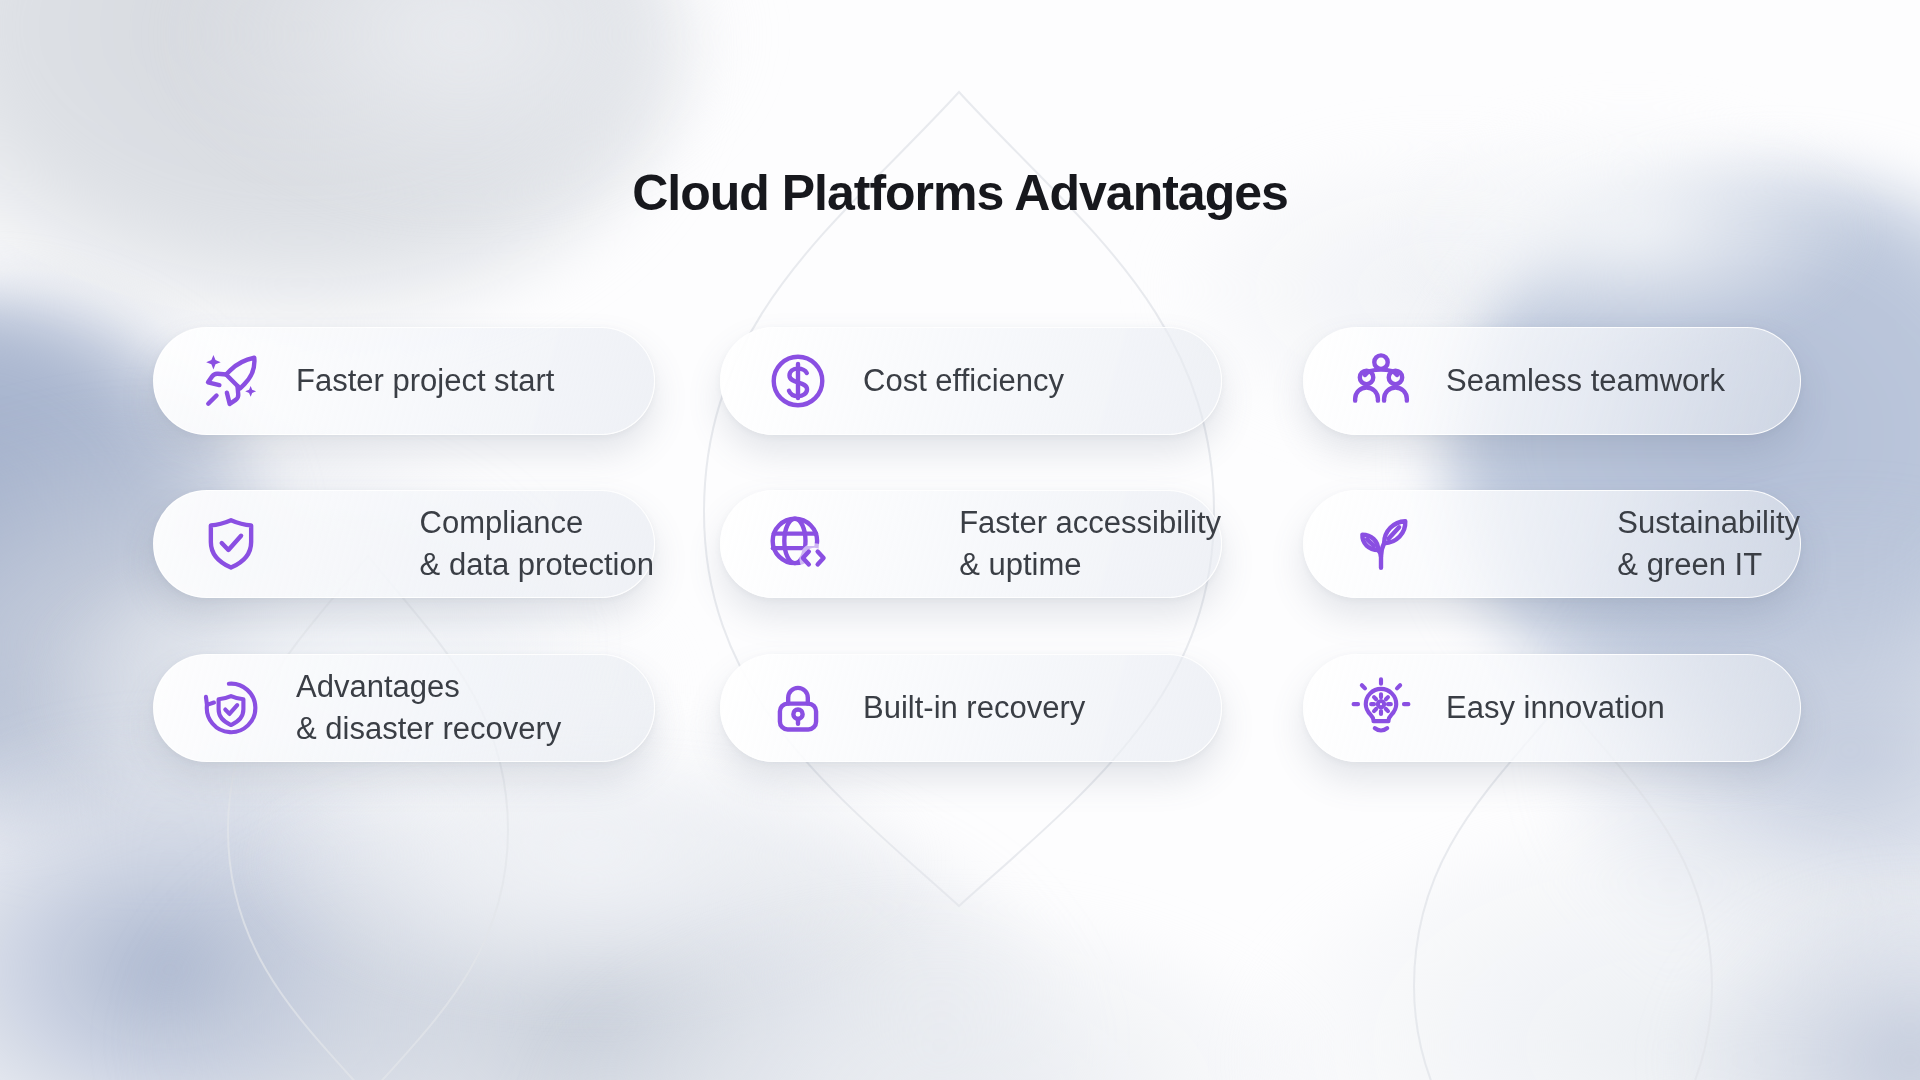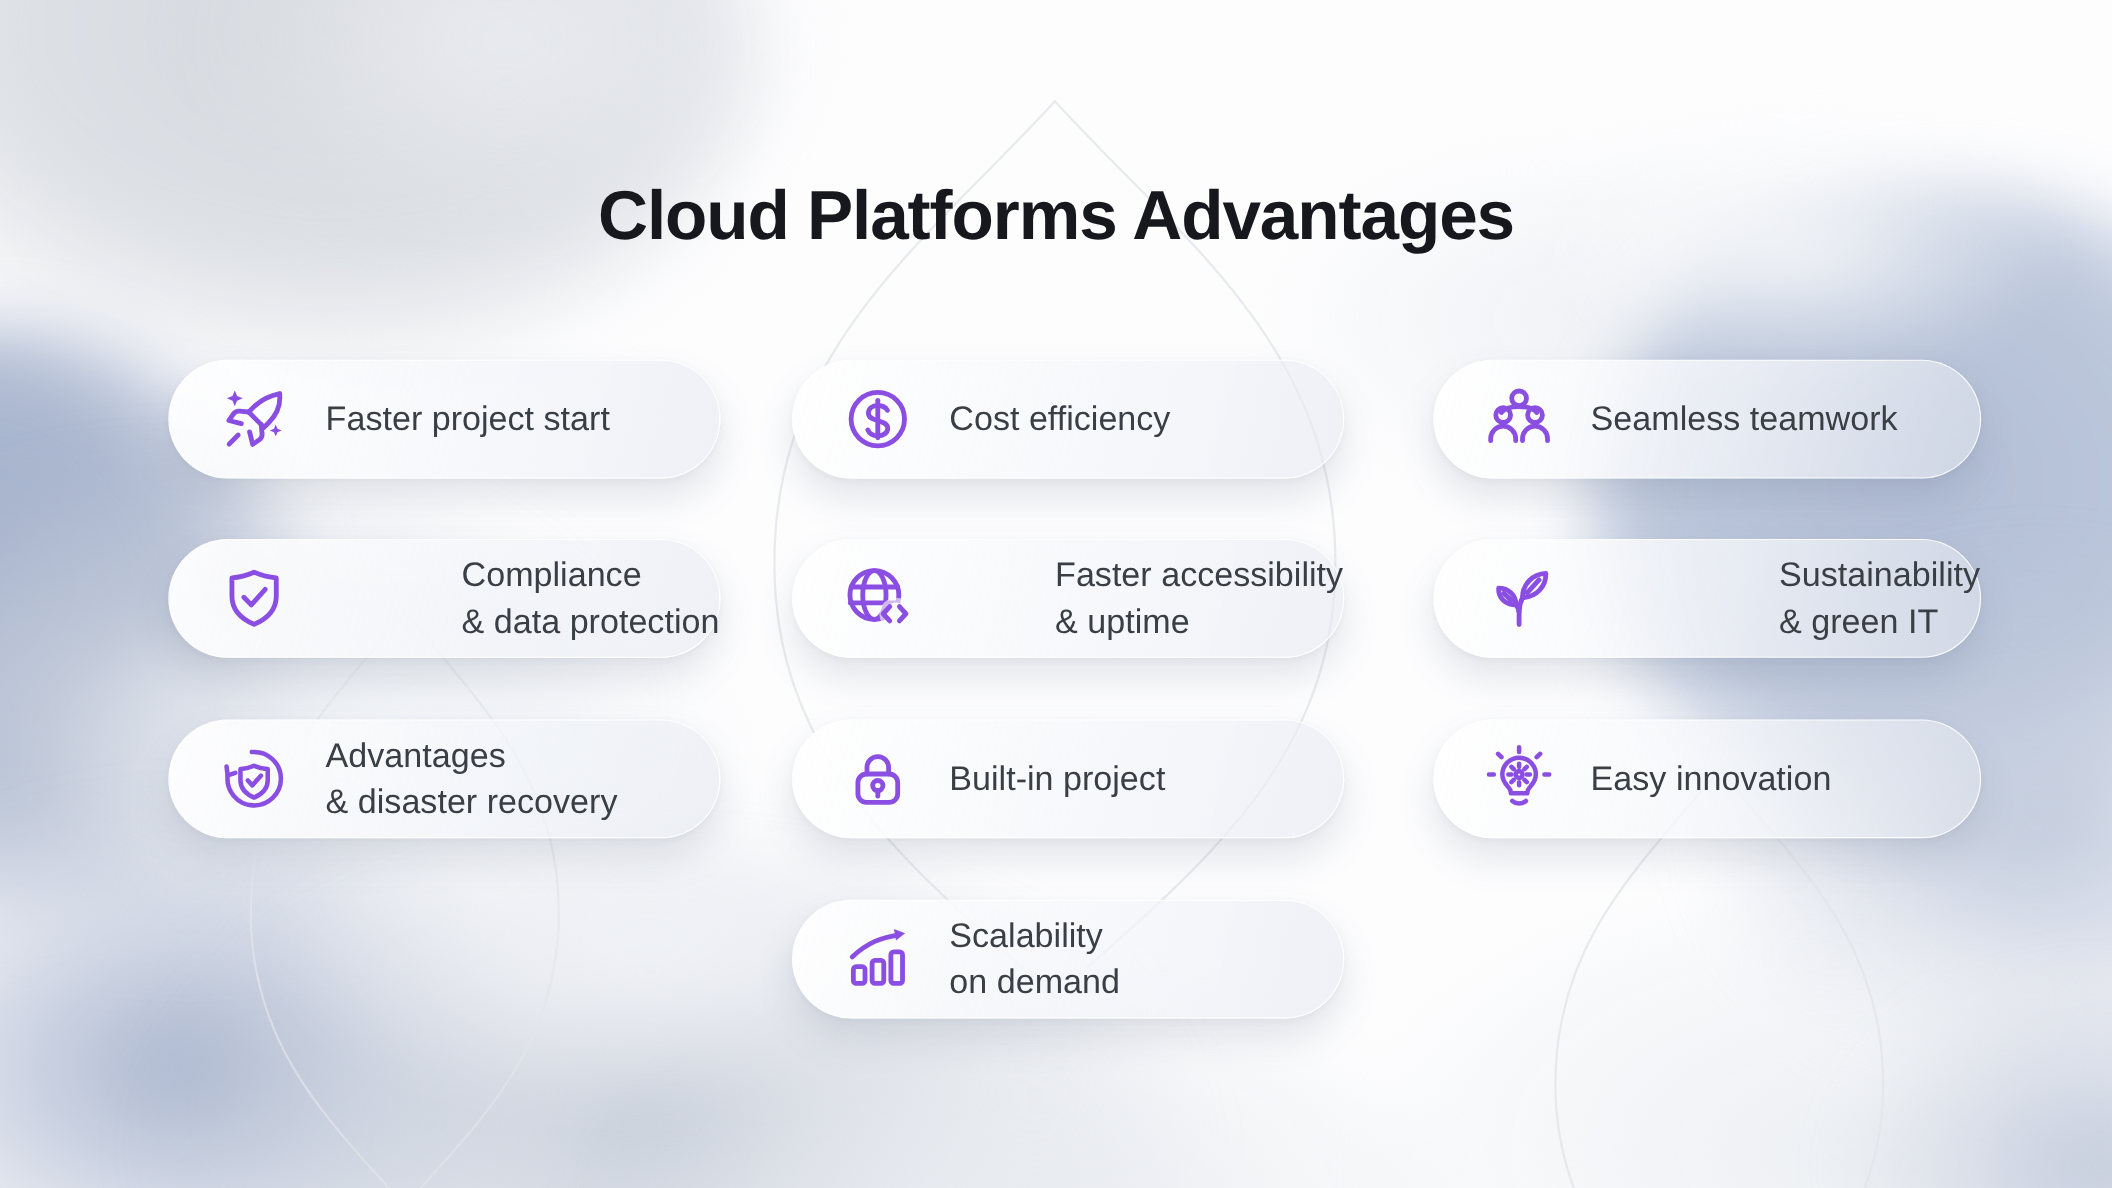--- a/index.html
+++ b/index.html
@@ -41,22 +41,22 @@
   .cl-r-white{left:1390px;top:110px;width:480px;height:230px;filter:blur(22px);
     background:radial-gradient(ellipse at 50% 50%,#f3f5f8 0%,rgba(243,245,248,0) 72%);}
   .cl-br-white{left:1240px;top:830px;width:860px;height:480px;filter:blur(26px);
     background:radial-gradient(ellipse at 50% 45%,#ecEFf3 0%,rgba(236,239,243,0) 74%);}
   .cl-br-blue{left:1680px;top:890px;width:460px;height:340px;filter:blur(26px);
     background:radial-gradient(ellipse at 50% 50%,#c2cadb 0%,rgba(194,202,219,0) 74%);}
 
   .curves{position:absolute;inset:0;z-index:2;}
 
   
-  .title{position:absolute;left:0;top:118px;width:100%;text-align:center;z-index:4;
-    font-size:63px;font-weight:700;letter-spacing:-1px;color:var(--title-text);}
+  .title{position:absolute;left:0;top:130px;width:100%;text-align:center;z-index:4;
+    font-size:50px;font-weight:700;letter-spacing:-1px;color:var(--title-text);}
 
   
   .card{position:absolute;height:108px;border-radius:54px;z-index:3;
     display:flex;align-items:center;padding-left:46px;box-sizing:border-box;
     background:linear-gradient(105deg,rgba(255,255,255,0.95) 0%,rgba(244,246,250,0.78) 55%,rgba(227,231,238,0.55) 100%);
     border:1px solid rgba(255,255,255,0.9);
     box-shadow:0 18px 34px rgba(96,107,133,0.16),0 2px 6px rgba(96,107,133,0.07);}
   .icon{flex:0 0 62px;width:62px;height:62px;margin-right:34px;color:var(--accent);}
   .icon svg{width:62px;height:62px;display:block;}
   .card-text{font-size:31px;line-height:42px;color:var(--card-text);}
@@ -184,39 +184,24 @@
   <div class="card c2 r3">
     <span class="icon">
       <svg viewBox="0 0 24 24" stroke="currentColor" fill="none" stroke-width="1.7" stroke-linecap="round" stroke-linejoin="round">
         <rect x="5" y="10.3" width="14" height="10" rx="3"></rect>
         <path d="M8.2 10.3V8a3.8 3.8 0 0 1 7.6 0v2.3"></path>
         <circle cx="12" cy="14.4" r="1.8"></circle>
         <path d="M12 16.2v1.9"></path>
       </svg>
     </span>
     <div class="card-text">
-      <span class="line">Built-in project</span>
-    </div>
-  </div>
-
-  <div class="card c2 r4">
-    <span class="icon">
-      <svg viewBox="0 0 24 24" stroke="currentColor" fill="none" stroke-width="1.7" stroke-linecap="round" stroke-linejoin="round">
-        <rect x="3.4" y="14.6" width="4.1" height="5.9" rx="1"></rect>
-        <rect x="10" y="12.4" width="4.1" height="8.1" rx="1"></rect>
-        <rect x="16.6" y="9.4" width="4.1" height="11.1" rx="1"></rect>
-        <path d="M3 11.2C8.5 6 13.5 4.4 19 3.5"></path>
-        <path d="M21.6 2.9 17.7 1.4 18.4 5.4Z" fill="currentColor" stroke="none"></path>
-      </svg>
-    </span>
-    <div class="card-text">
-      <span class="line">Scalability</span>
-      <span class="line">on demand</span>
-    </div>
-  </div>
+      <span class="line">Built-in recovery</span>
+    </div>
+  </div>
+
 
   <div class="card c3 r1">
     <span class="icon">
       <svg viewBox="0 0 24 24" stroke="currentColor" fill="none" stroke-width="1.7" stroke-linecap="round" stroke-linejoin="round">
         <circle cx="12" cy="4.7" r="2.6"></circle>
         <path d="M5.8 9.7C7.6 6.9 16.4 6.9 18.2 9.7"></path>
         <circle cx="6.4" cy="10.6" r="2.6"></circle>
         <circle cx="17.6" cy="10.6" r="2.6"></circle>
         <path d="M2 19.6v-.7a4.4 4.4 0 0 1 8.8 0v.7"></path>
         <path d="M13.2 19.6v-.7a4.4 4.4 0 0 1 8.8 0v.7"></path>

